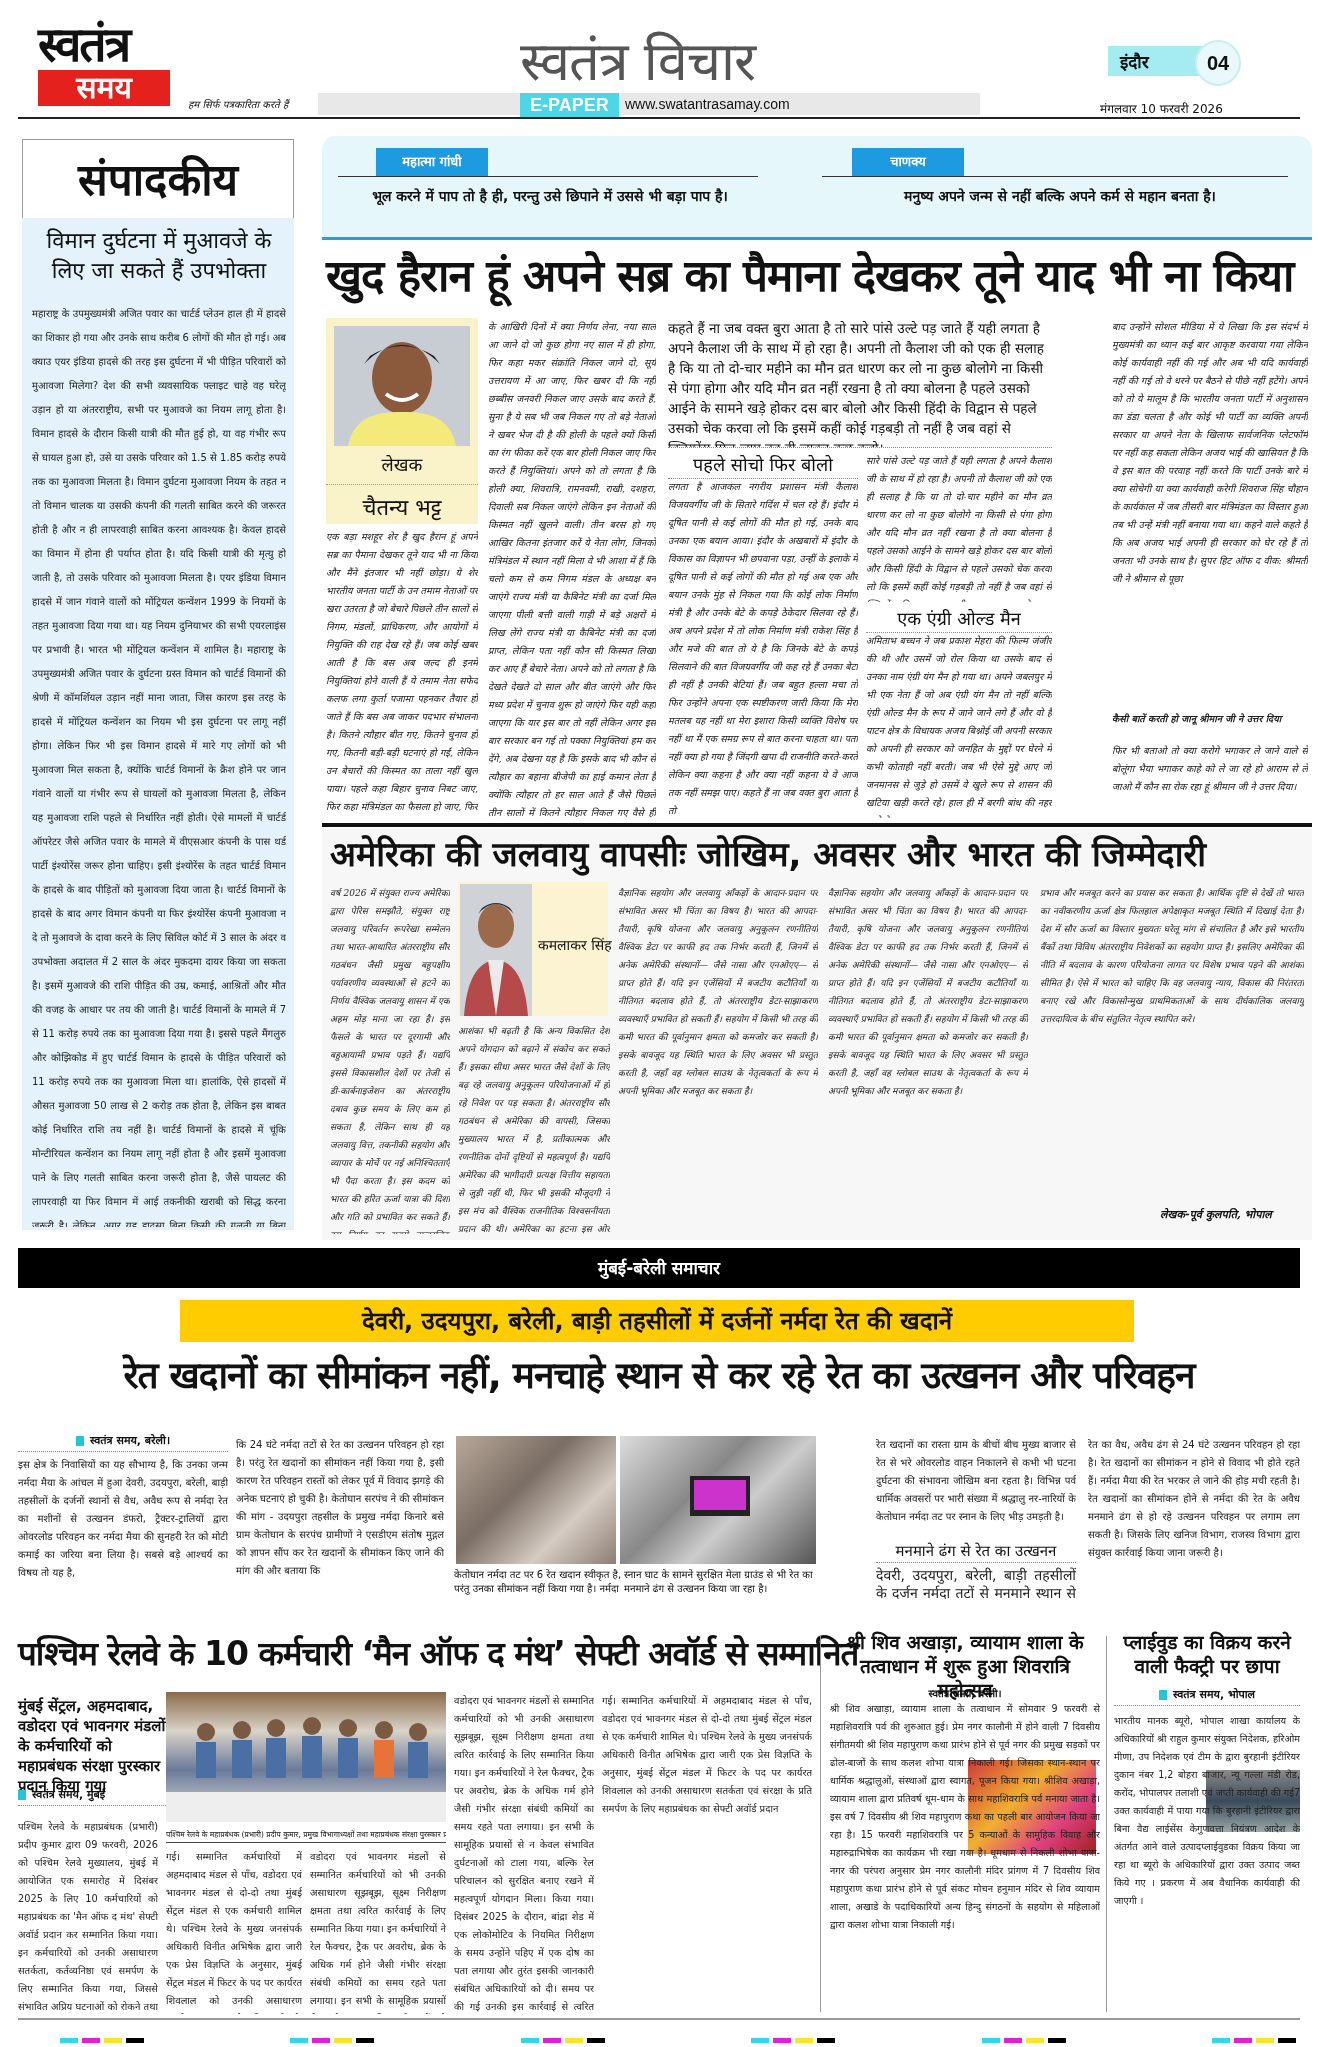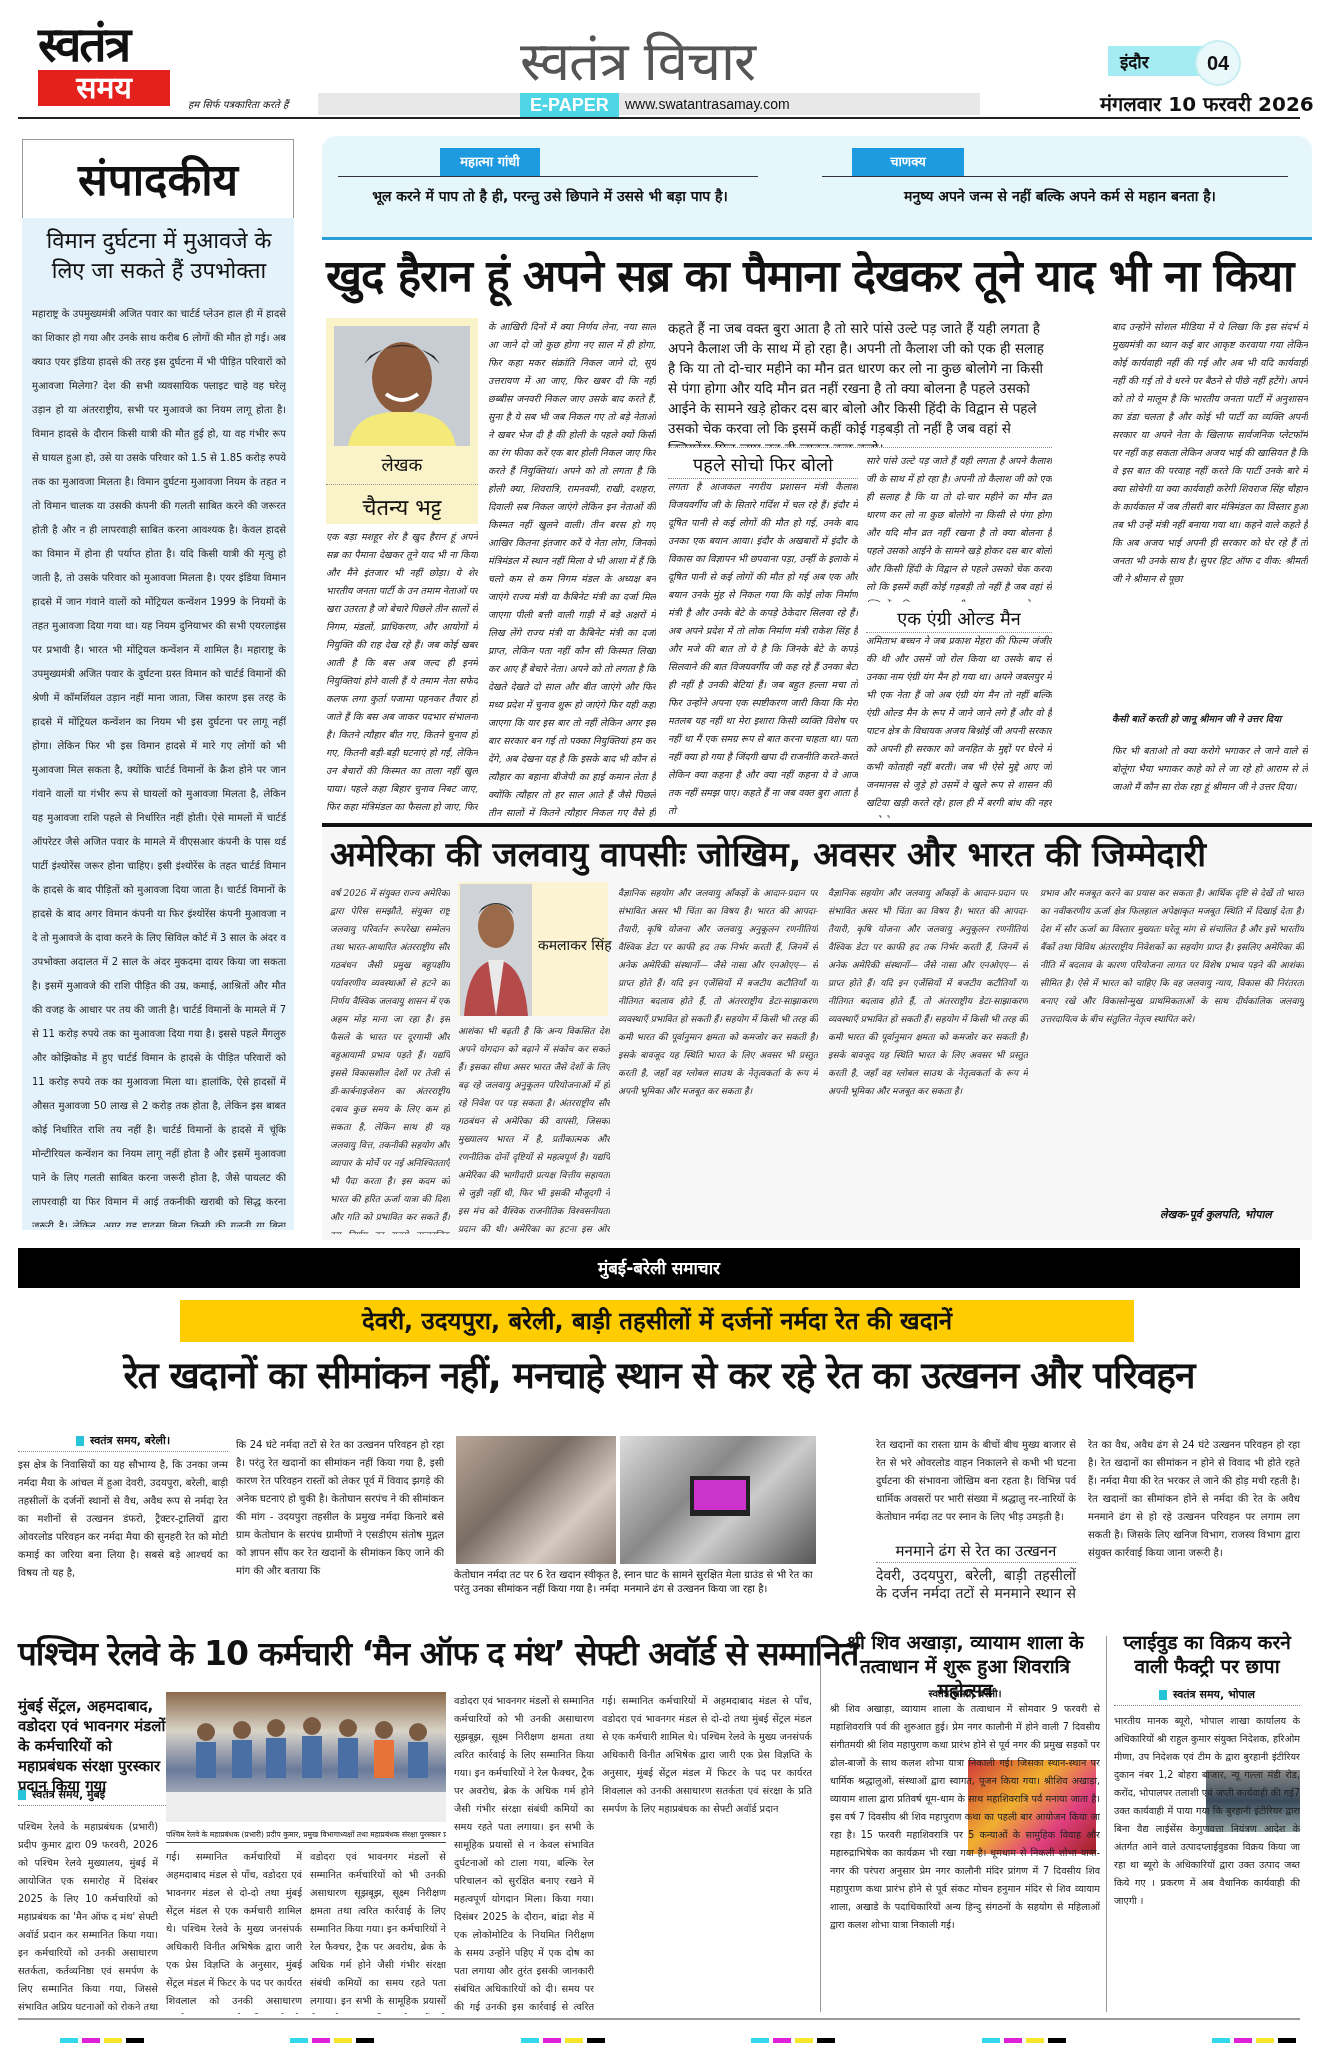--- a/index.html
+++ b/index.html
@@ -12,21 +12,21 @@
 #logo .l1{font-size:48px;font-weight:900;letter-spacing:-2px;line-height:52px;color:#111}
 #logo .l2{background:#e4211c;color:#fff;font-size:30px;font-weight:900;line-height:36px;text-align:center;width:132px}
 #tagline{left:188px;top:97px;font-size:10px;font-style:italic;font-family:"DejaVu Serif",serif}
 #title{left:520px;top:22px;font-size:54px;color:#555;letter-spacing:-1px}
 #epbar{left:318px;top:93px;width:662px;height:22px;background:#e8e8e8}
 #eplabel{left:520px;top:93px;background:#4fd6e6;color:#fff;font-weight:bold;font-size:18px;padding:2px 10px;font-family:"Liberation Sans",sans-serif}
 #url{left:625px;top:96px;font-size:14px;font-family:"Liberation Sans",sans-serif}
 #cityband{left:1108px;top:46px;width:125px;height:30px;background:#a4ecf2}
 #city{left:1120px;top:50px;font-size:17px;font-weight:bold}
 #pagenum{left:1195px;top:40px;width:46px;height:46px;border-radius:50%;background:#e9f8fa;border:2px solid #c9eef2;text-align:center;line-height:42px;font-weight:900;font-size:20px;font-family:"Liberation Sans",sans-serif}
-#date{left:1100px;top:90px;font-size:20px;font-weight:bold}
+#date{left:1100px;top:100px;font-size:12px;font-weight:normal}
 #hrule{left:18px;top:117px;width:1282px;height:2px;background:#222}
 
 #edbox{left:22px;top:139px;width:272px;height:82px;border:1px solid #999;background:#fff;text-align:center;font-size:44px;font-weight:900;line-height:80px}
 #edpanel{left:22px;top:218px;width:272px;height:1012px;background:#e4f3fb}
 #edhead{left:34px;top:226px;width:250px;text-align:center;font-size:22px;line-height:30px}
 #edbody{left:32px;top:302px;width:254px;height:925px;font-size:10px;line-height:24px}
 
 #quotebox{left:322px;top:136px;width:990px;height:104px;background:#e6f7fc;border-radius:14px 14px 0 0;border-bottom:3px solid #2b9ed6}
 .qtag{background:#1e9be0;color:#fff;font-weight:bold;font-size:13px;text-align:center;height:28px;line-height:28px}
 .qline{height:1px;background:#333}
@@ -80,21 +80,21 @@
 <div class="abs" id="date">मंगलवार 10 फरवरी 2026</div>
 <div class="abs" id="hrule"></div>
 
 <div class="abs" id="edbox">संपादकीय</div>
 <div class="abs" id="edpanel"></div>
 <div class="abs" id="edhead">विमान दुर्घटना में मुआवजे के लिए जा सकते हैं उपभोक्ता</div>
 <div class="abs body-text" id="edbody">महाराष्ट्र के उपमुख्यमंत्री अजित पवार का चार्टर्ड प्लेउन हाल ही में हादसे का शिकार हो गया और उनके साथ करीब 6 लोगों की मौत हो गई। अब क्याउ एयर इंडिया हादसे की तरह इस दुर्घटना में भी पीड़ित परिवारों को मुआवजा मिलेगा? देश की सभी व्यवसायिक फ्लाइट चाहे वह घरेलू उड़ान हो या अंतरराष्ट्रीय, सभी पर मुआवजे का नियम लागू होता है। विमान हादसे के दौरान किसी यात्री की मौत हुई हो, या वह गंभीर रूप से घायल हुआ हो, उसे या उसके परिवार को 1.5 से 1.85 करोड़ रुपये तक का मुआवजा मिलता है। विमान दुर्घटना मुआवजा नियम के तहत न तो विमान चालक या उसकी कंपनी की गलती साबित करने की जरूरत होती है और न ही लापरवाही साबित करना आवश्यक है। केवल हादसे का विमान में होना ही पर्याप्त होता है। यदि किसी यात्री की मृत्यु हो जाती है, तो उसके परिवार को मुआवजा मिलता है। एयर इंडिया विमान हादसे में जान गंवाने वालों को मोंट्रियल कन्वेंशन 1999 के नियमों के तहत मुआवजा दिया गया था। यह नियम दुनियाभर की सभी एयरलाइंस पर प्रभावी है। भारत भी मोंट्रियल कन्वेंशन में शामिल है। महाराष्ट्र के उपमुख्यमंत्री अजित पवार के दुर्घटना ग्रस्त विमान को चार्टर्ड विमानों की श्रेणी में कॉमर्शियल उड़ान नहीं माना जाता, जिस कारण इस तरह के हादसे में मोंट्रियल कन्वेंशन का नियम भी इस दुर्घटना पर लागू नहीं होगा। लेकिन फिर भी इस विमान हादसे में मारे गए लोगों को भी मुआवजा मिल सकता है, क्योंकि चार्टर्ड विमानों के क्रैश होने पर जान गंवाने वालों या गंभीर रूप से घायलों को मुआवजा मिलता है, लेकिन यह मुआवजा राशि पहले से निर्धारित नहीं होती। ऐसे मामलों में चार्टर्ड ऑपरेटर जैसे अजित पवार के मामले में वीएसआर कंपनी के पास थर्ड पार्टी इंश्योरेंस जरूर होना चाहिए। इसी इंश्योरेंस के तहत चार्टर्ड विमान के हादसे के बाद पीड़ितों को मुआवजा दिया जाता है। चार्टर्ड विमानों के हादसे के बाद अगर विमान कंपनी या फिर इंश्योरेंस कंपनी मुआवजा न दे तो मुआवजे के दावा करने के लिए सिविल कोर्ट में 3 साल के अंदर व उपभोक्ता अदालत में 2 साल के अंदर मुकदमा दायर किया जा सकता है। इसमें मुआवजे की राशि पीड़ित की उम्र, कमाई, आश्रितों और मौत की वजह के आधार पर तय की जाती है। चार्टर्ड विमानों के मामले में 7 से 11 करोड़ रुपये तक का मुआवजा दिया गया है। इससे पहले मैंगलुरु और कोझिकोड में हुए चार्टर्ड विमान के हादसे के पीड़ित परिवारों को 11 करोड़ रुपये तक का मुआवजा मिला था। हालांकि, ऐसे हादसों में औसत मुआवजा 50 लाख से 2 करोड़ तक होता है, लेकिन इस बाबत कोई निर्धारित राशि तय नहीं है। चार्टर्ड विमानों के हादसे में चूंकि मोन्टीरियल कन्वेंशन का नियम लागू नहीं होता है और इसमें मुआवजा पाने के लिए गलती साबित करना जरूरी होता है, जैसे पायलट की लापरवाही या फिर विमान में आई तकनीकी खराबी को सिद्ध करना जरूरी है। लेकिन, अगर यह हादसा बिना किसी की गलती या बिना किसी लापरवाही के हुआ है।</div>
 
 <div class="abs" id="quotebox"></div>
 <div class="abs" style="left:342px;top:148px;width:300px">
-  <div class="qtag" style="margin-left:98px;width:100px">महात्मा गांधी</div>
+  <div class="qtag" style="margin-left:34px;width:112px">महात्मा गांधी</div>
   <div class="qline" style="width:420px;margin-left:-4px"></div>
 </div>
 <div class="abs qtext" style="left:330px;top:186px;width:440px">भूल करने में पाप तो है ही, परन्तु उसे छिपाने में उससे भी बड़ा पाप है।</div>
 <div class="abs" style="left:832px;top:148px;width:470px">
   <div class="qtag" style="margin-left:20px;width:112px">चाणक्य</div>
   <div class="qline" style="width:466px;margin-left:-10px"></div>
 </div>
 <div class="abs qtext" style="left:820px;top:186px;width:480px">मनुष्य अपने जन्म से नहीं बल्कि अपने कर्म से महान बनता है।</div>
 
 <div class="abs" id="mainhead">खुद हैरान हूं अपने सब्र का पैमाना देखकर तूने याद भी ना किया</div>

